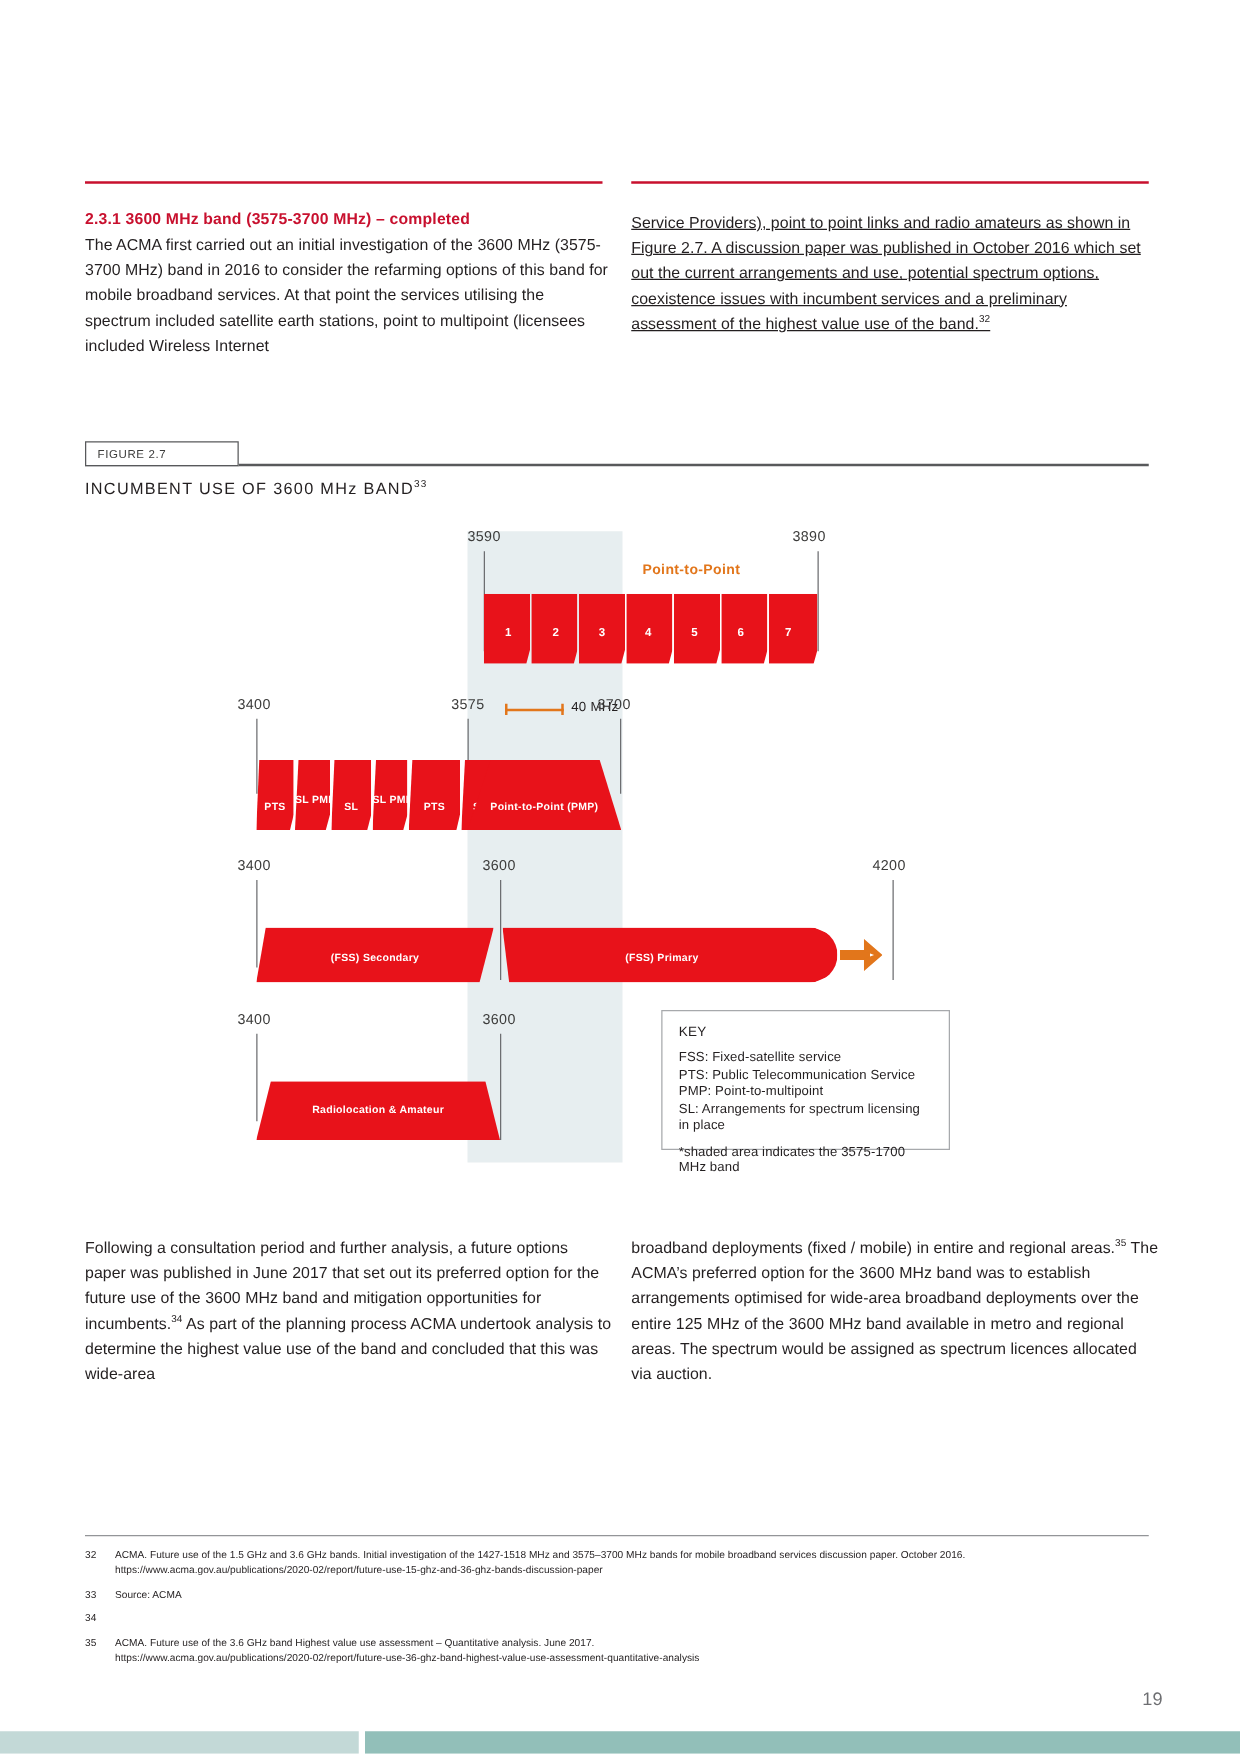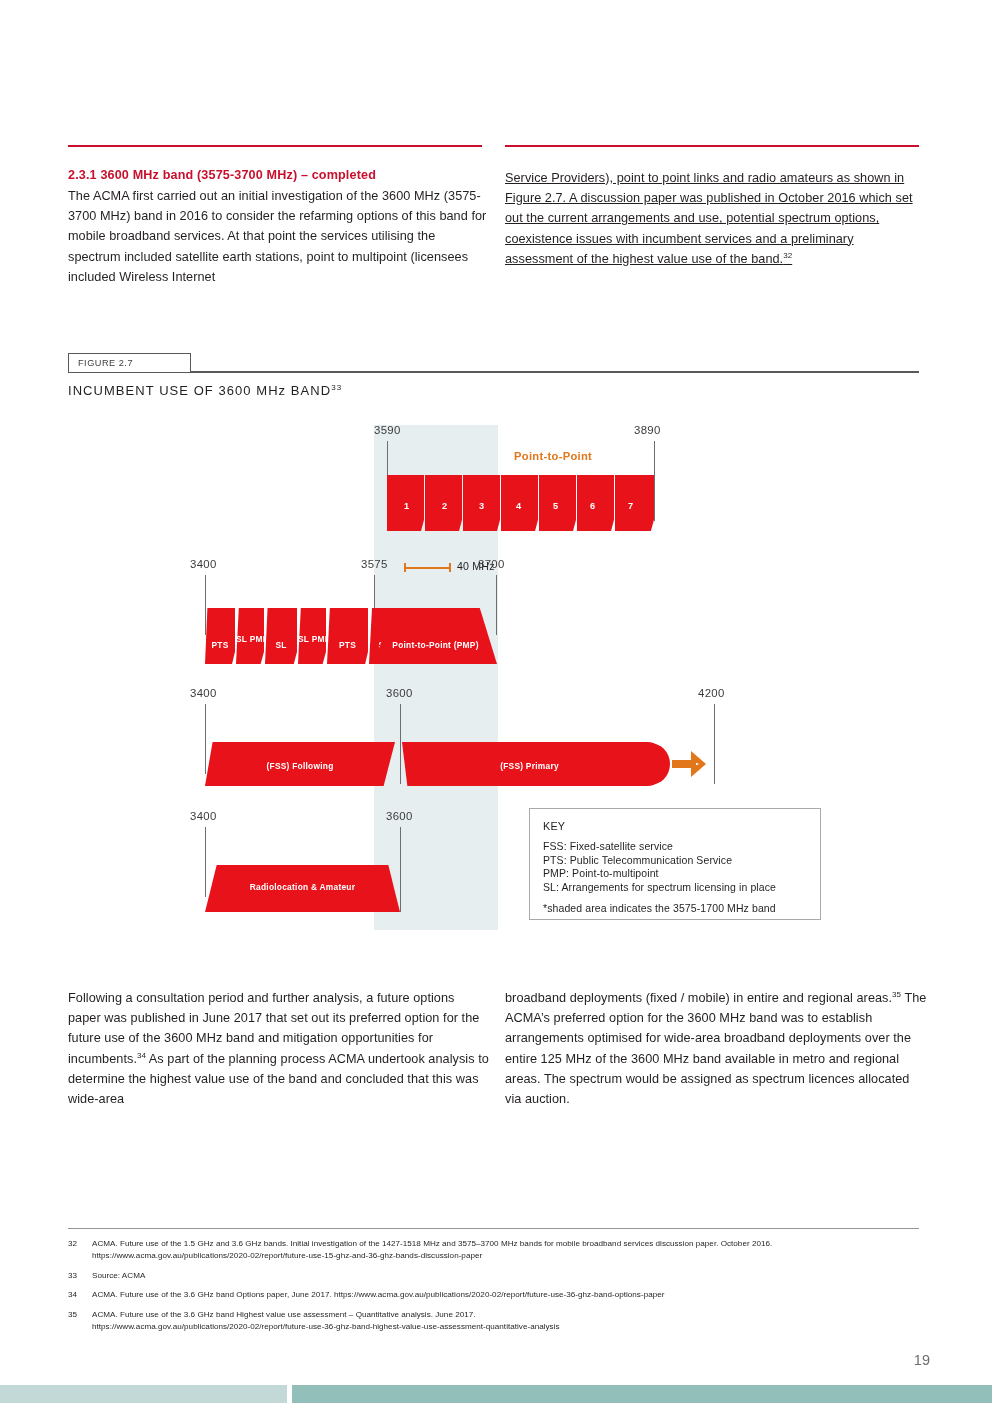--- a/index.html
+++ b/index.html
@@ -112,21 +112,21 @@
   .arrow-right .shaft {
     position: absolute; left: 0; top: 9px; width: 24px; height: 7.5px; background: #e2761b;
   }
   .arrow-right .head {
     position: absolute; right: 0; top: 0; width: 15px; height: 26px;
     background: #e2761b; clip-path: polygon(0 0, 100% 50%, 0 100%, 0 62%, 55% 50%, 0 38%);
   }
 
   
   .key-box {
-    position: absolute; left: 529px; top: 403px; width: 292px; height: 112px;
+    position: absolute; left: 529px; top: 403px; width: 231px; height: 112px;
     border: 1px solid #a7a9ac; background: #fff; padding: 11px 13px;
   }
   .key-title { font-size: 10.8px; color: #231f20; margin-bottom: 8px; letter-spacing: .2px; }
   .key-line  { font-size: 10.5px; color: #231f20; line-height: 13.6px; letter-spacing: .1px; }
   .key-note  { font-size: 10.5px; color: #231f20; margin-top: 8px; letter-spacing: .1px; }
 
   
   .col-b-left  { position: absolute; left: 68px;  top: 988px; width: 422px; }
   .col-b-right { position: absolute; left: 505px; top: 988px; width: 422px; }
 
@@ -244,21 +244,21 @@
     <div class="blk-label" style="left:374px; top:236px; width:123px;">Point-to-Point (PMP)</div>
 
     <div class="tick-label" style="left:190px; top:282px;">3400</div>
     <div class="tick-label" style="left:386px; top:282px;">3600</div>
     <div class="tick-label" style="left:698px; top:282px;">4200</div>
     <div class="tick" style="left:205px; top:299px; height:70px;"></div>
     <div class="tick" style="left:400px; top:299px; height:80px;"></div>
     <div class="tick" style="left:714px; top:299px; height:80px;"></div>
 
     <div class="blk" style="left:205px; top:337px; width:190px; height:44px; clip-path:polygon(4% 0,100% 0,94% 100%,0 100%);"></div>
-    <div class="blk-label" style="left:205px; top:357px; width:190px;">(FSS) Following</div>
+    <div class="blk-label" style="left:205px; top:357px; width:190px;">(FSS) Secondary</div>
 
     <div class="blk" style="left:402px; top:337px; width:268px; height:44px; border-radius:0 22px 22px 0; clip-path:polygon(0 0,93% 0,100% 18%,100% 82%,93% 100%,2% 100%);"></div>
     <div class="blk-label" style="left:402px; top:357px; width:255px;">(FSS) Primary</div>
 
     <div class="arrow-right" style="left:672px; top:346px;">
       <i class="shaft"></i>
         <i class="head"></i>
     </div>
 
     <div class="tick-label" style="left:190px; top:405px;">3400</div>
@@ -301,23 +301,20 @@
       </span>
     </div>
     <div class="fn">
       <span class="fn-num">33</span>
       <span class="fn-body">
         <span>Source: ACMA</span>
       </span>
     </div>
     <div class="fn">
       <span class="fn-num">34</span>
-      <span class="fn-body">
-        <span>ACMA. Future use of the 3.6 GHz band Options paper, June 2017. https://www.acma.gov.au/publications/2020-02/report/future-use-36-ghz-band-options-paper</span>
-      </span>
     </div>
     <div class="fn">
       <span class="fn-num">35</span>
       <span class="fn-body">
         <span>ACMA. Future use of the 3.6 GHz band Highest value use assessment – Quantitative analysis. June 2017.</span><br>
         <span>https://www.acma.gov.au/publications/2020-02/report/future-use-36-ghz-band-highest-value-use-assessment-quantitative-analysis</span>
       </span>
     </div>
   </div>
 

